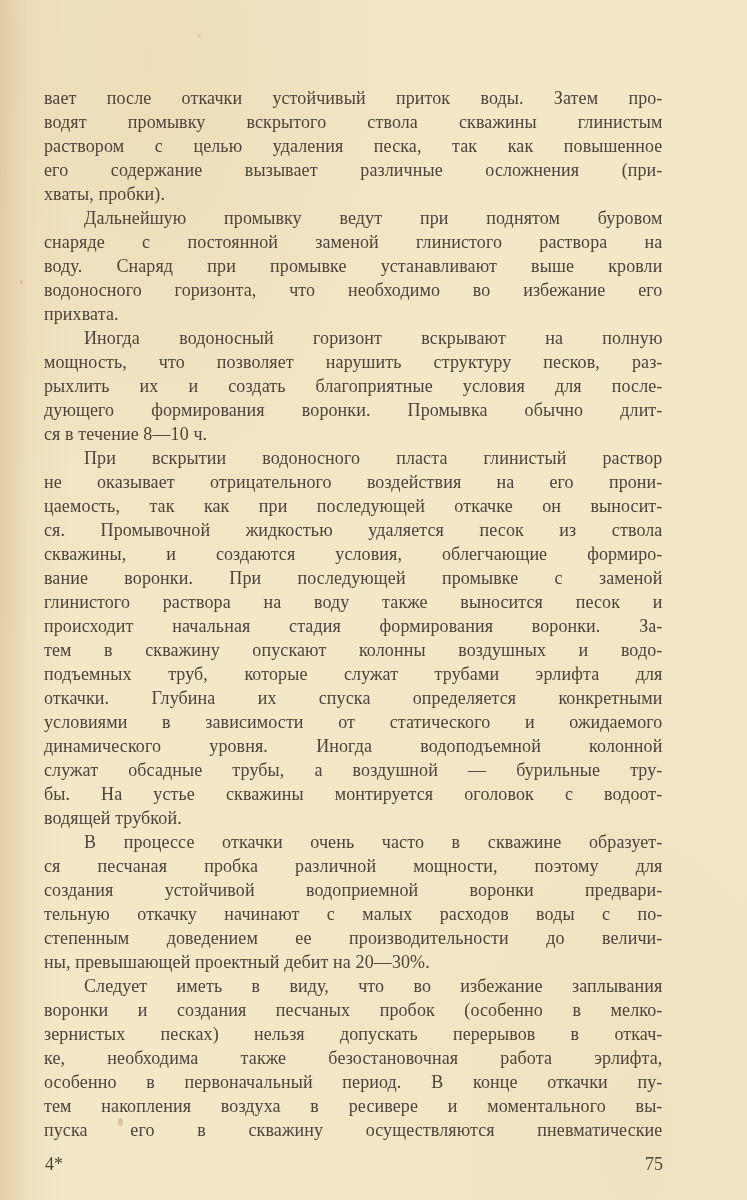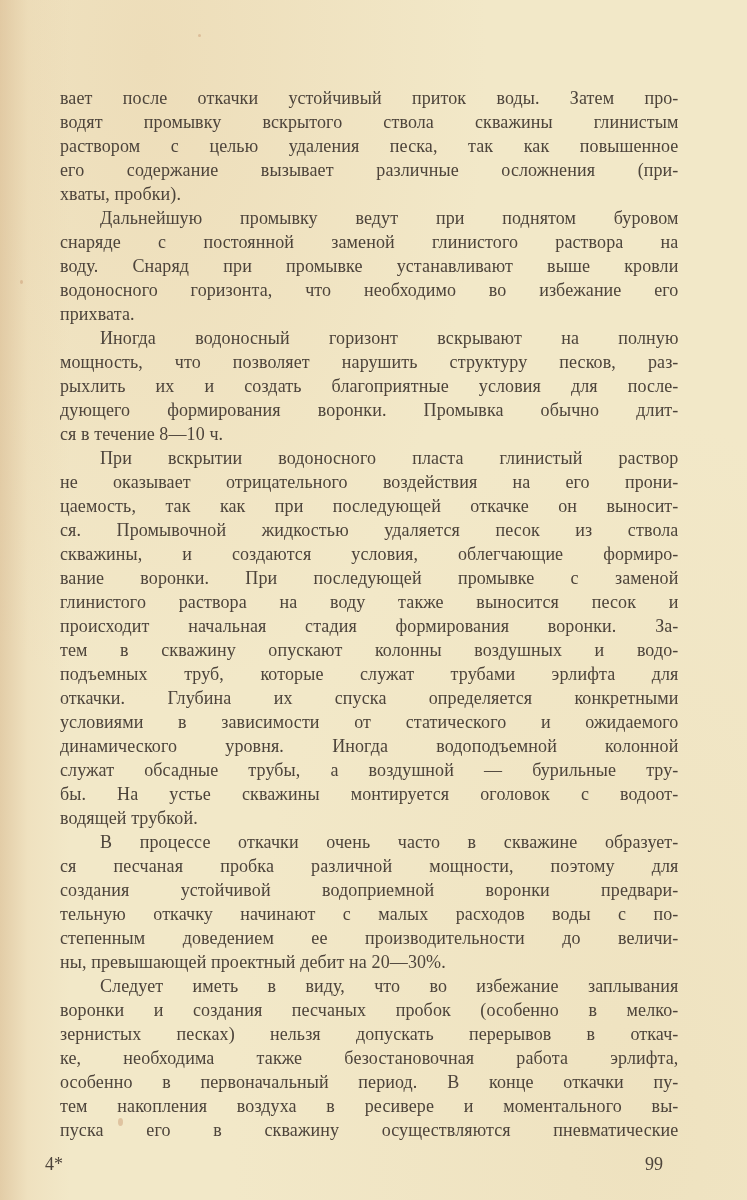--- a/index.html
+++ b/index.html
@@ -14,21 +14,21 @@
     background: #f2e8c8;
     background-image:
       linear-gradient(90deg, rgba(214,182,140,0.55) 0px, rgba(230,205,165,0.25) 28px, rgba(242,232,200,0) 70px),
       radial-gradient(ellipse at 20% 5%, rgba(232,210,170,0.5) 0%, rgba(242,232,200,0) 40%),
       radial-gradient(ellipse at 85% 95%, rgba(236,222,186,0.6) 0%, rgba(242,232,200,0) 45%);
     font-family: "Liberation Serif", "DejaVu Serif", serif;
     color: #4d443b;
   }
   .page {
     position: absolute;
-    left: 60px;
+    left: 44px;
     top: 86px;
     width: 618px;
   }
   .line {
     height: 24px;
     line-height: 24px;
     font-size: 19.4px;
     white-space: nowrap;
     text-align: justify;
     text-align-last: justify;
@@ -112,18 +112,18 @@
     <div class="line">воронки и создания песчаных пробок (особенно в мелко-</div>
     <div class="line">зернистых песках) нельзя допускать перерывов в откач-</div>
     <div class="line">ке, необходима также безостановочная работа эрлифта,</div>
     <div class="line">особенно в первоначальный период. В конце откачки пу-</div>
     <div class="line">тем накопления воздуха в ресивере и моментального вы-</div>
     <div class="line">пуска его в скважину осуществляются пневматические</div>
   </div>
 
 <div class="footer">
   <span class="sig">4*</span>
-  <span class="pageno">99</span>
+  <span class="pageno">75</span>
 </div>
 
 <span class="speck" style="left:118px;top:1118px;width:5px;height:8px;"></span>
 <span class="speck" style="left:198px;top:34px;width:3px;height:3px;"></span>
 <span class="speck" style="left:20px;top:280px;width:3px;height:4px;"></span>
 
 </body></html>

